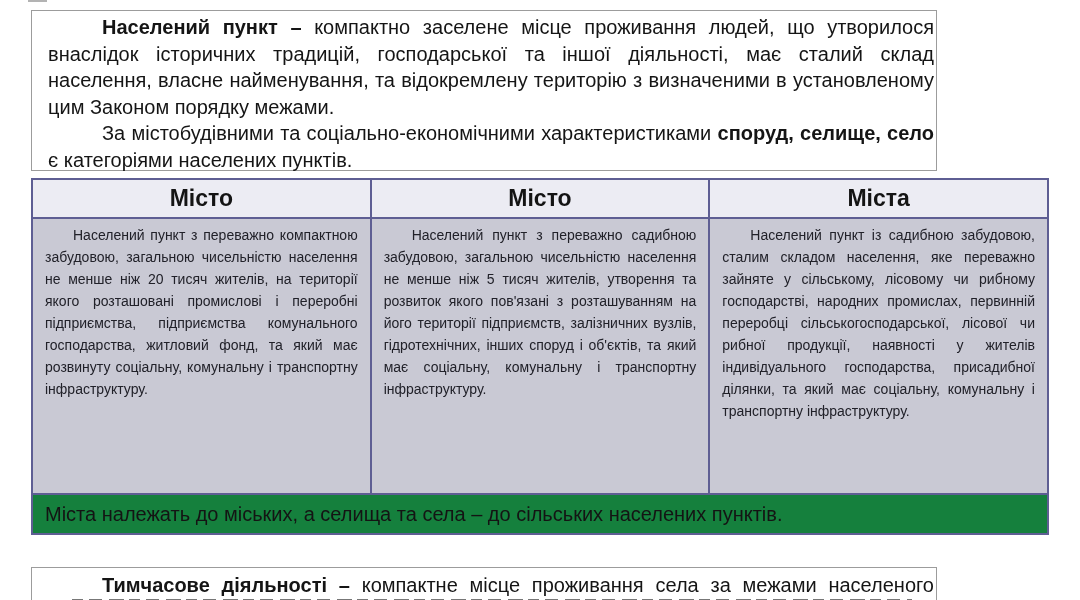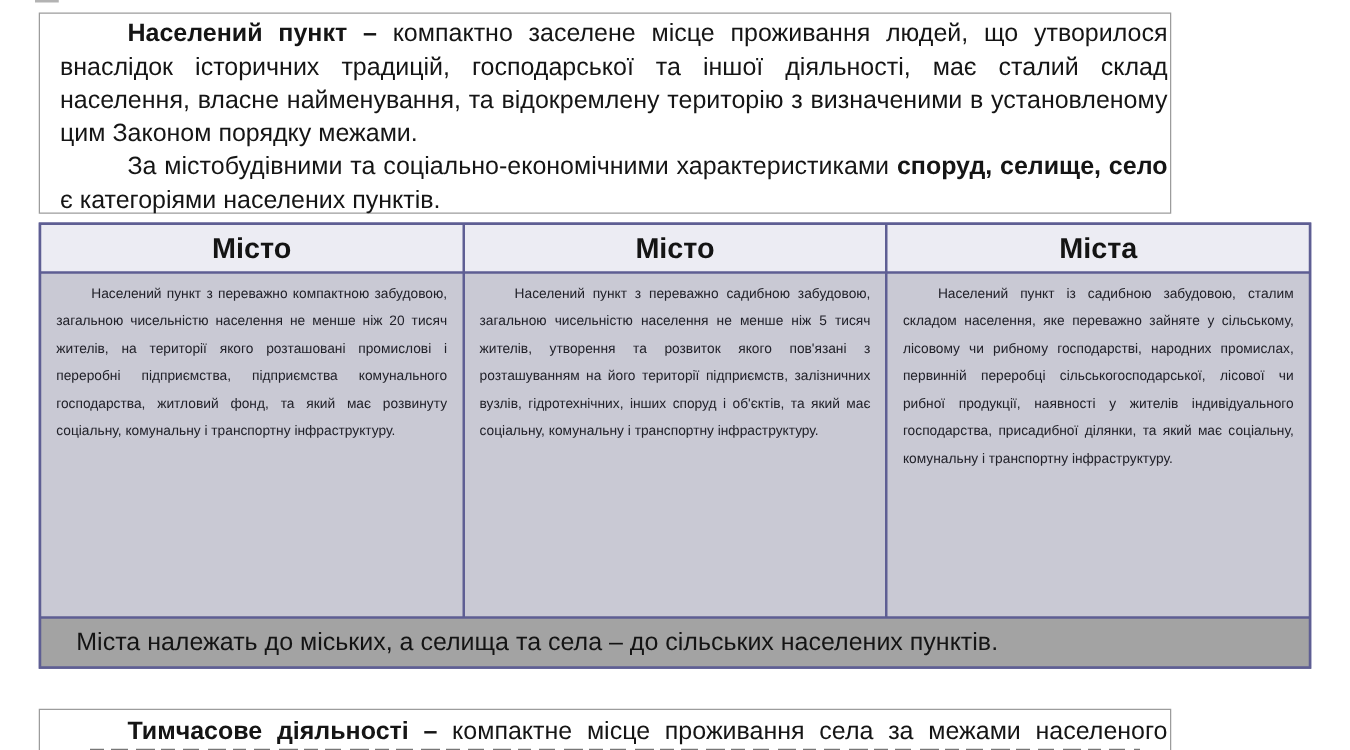--- a/index.html
+++ b/index.html
@@ -50,31 +50,31 @@
     font-weight: bold; font-size: 23px; color: #141414;
   }
   .td {
     background: #c9c9d4;
     padding: 5px 12px 0 12px;
     box-sizing: border-box;
     overflow: hidden;
   }
   .td p {
     margin: 0;
-    font-size: 11px;
+    font-size: 14px;
     line-height: 22px;
     text-align: justify;
     text-indent: 28px;
     color: #212129;
   }
   .tf {
     grid-column: 1 / -1;
-    background: #a3a3a3;
+    background: #15803d;
     display: flex; align-items: center;
-    padding-left: 28px;
+    padding-left: 12px;
     font-size: 20px; color: #141414;
   }
 
   .bottom-block { top: 567px; height: 72px; padding-top: 5px; position: absolute; }
   .bottom-block p { line-height: 24px; }
   .clipped-line {
     position: absolute; top: 31px; left: 40px; right: 24px; height: 5px;
     background: repeating-linear-gradient(90deg,
       #4a4a4a 0 11px, transparent 11px 17px,
       #4a4a4a 17px 30px, transparent 30px 37px,

